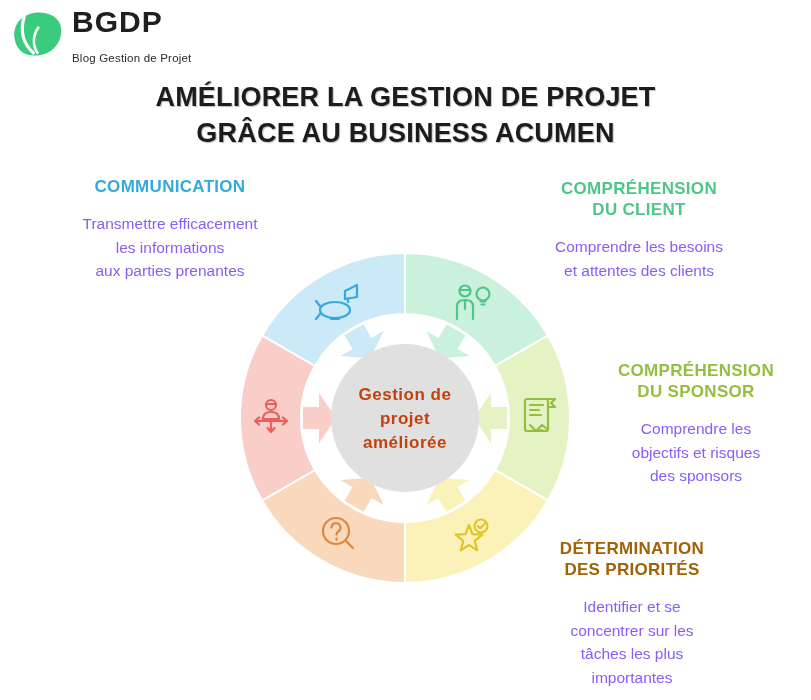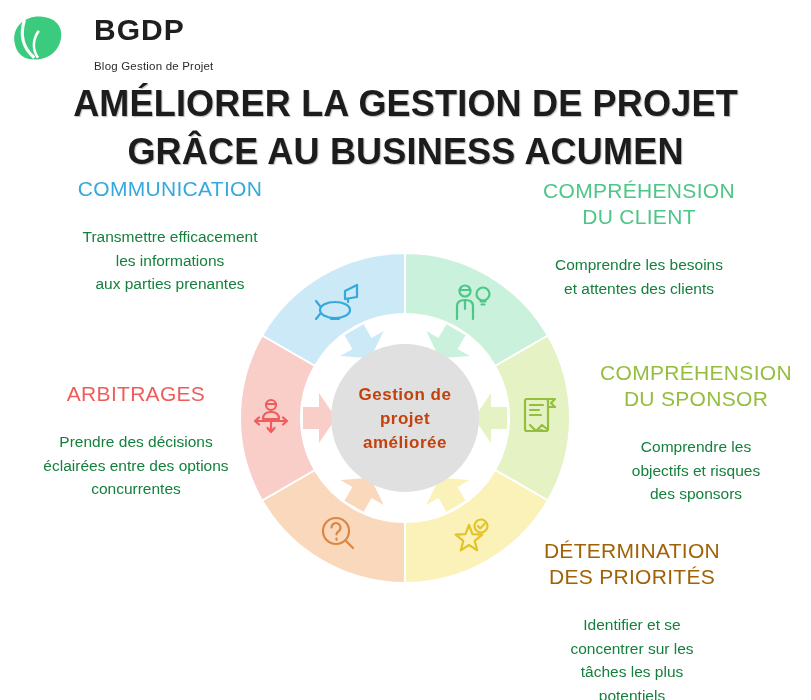--- a/index.html
+++ b/index.html
@@ -2,47 +2,47 @@
 <html><head>
 <meta charset="utf-8">
 <style>
   * { margin:0; padding:0; box-sizing:border-box; }
   html,body { background:#fff; }
   .canvas {
     position:relative; width:811px; height:700px; background:#ffffff;
     font-family:"Liberation Sans", sans-serif; overflow:hidden;
   }
   
-  .logo { position:absolute; left:10px; top:12px; display:flex; align-items:flex-start;gap:22px; }
+  .logo { position:absolute; left:10px; top:4px; display:flex; align-items:center; }
   .logo-mark { width:54px; height:52px; }
   .logo-text { margin-left:8px; padding-top:2px; }
   .brand { font-size:30px; font-weight:800; color:#1f1f1f; letter-spacing:1px; line-height:1.05; }
   .tagline { font-size:11.5px; font-weight:500; color:#2b2b2b; margin-top:14px; letter-spacing:0.2px; }
   
   .main-title {
     position:absolute; left:0; top:80px; width:100%;
-    text-align:center; font-size:36px; font-weight:800; color:#1c1c1c;
+    text-align:center; font-size:27px; font-weight:800; color:#1c1c1c;
     line-height:1.32; letter-spacing:0.2px; white-space:pre-line;
     text-shadow:1px 1px 1px rgba(90,90,90,0.40);
   }
   
   .wheel { position:absolute; left:239px; top:252px; width:332px; height:332px; }
   .center-label {
     position:absolute; left:325px; top:383px; width:160px;
     text-align:center; font-size:17px; font-weight:700; color:#c2410c;
     letter-spacing:0.5px; line-height:1.42; white-space:pre-line;
   }
   
   .section { position:absolute; text-align:center; }
   .section .heading {
-    font-size:21px; font-weight:400; letter-spacing:0.3px;
+    font-size:17px; font-weight:700; letter-spacing:0.3px;
     line-height:1.24; white-space:pre-line;
   }
   .section .body {
-    margin-top:23px; font-size:15.5px; color:#15803d;
+    margin-top:15px; font-size:15.5px; color:#8b5cf6;
     line-height:1.52; white-space:pre-line;
   }
   .sec-communication { left:40px;  top:176px; width:260px; }
   .sec-client        { left:518px; top:178px; width:242px; }
   .sec-sponsor       { left:584px; top:360px; width:224px; }
   .sec-priorites     { left:528px; top:538px; width:208px; }
   .sec-risques       { left:62px;  top:537px; width:220px; }
   .sec-arbitrages    { left:15px;  top:381px; width:242px; }
   .icon-g { fill:none; stroke-width:2.2; stroke-linecap:round; stroke-linejoin:round; }
 </style>
@@ -147,22 +147,16 @@
     <div class="body">Comprendre les
 objectifs et risques
 des sponsors</div>
   </div>
   <div class="section sec-priorites">
     <div class="heading" style="color: #a16207;">DÉTERMINATION
 DES PRIORITÉS</div>
     <div class="body">Identifier et se
 concentrer sur les
 tâches les plus
-potentiels</div>
-  </div>
-  <div class="section sec-arbitrages">
-    <div class="heading" style="color: rgb(238, 93, 91);">ARBITRAGES</div>
-    <div class="body">Prendre des décisions
-éclairées entre des options
-concurrentes</div>
+importantes</div>
   </div>
 
 </div>
 
 </body></html>

